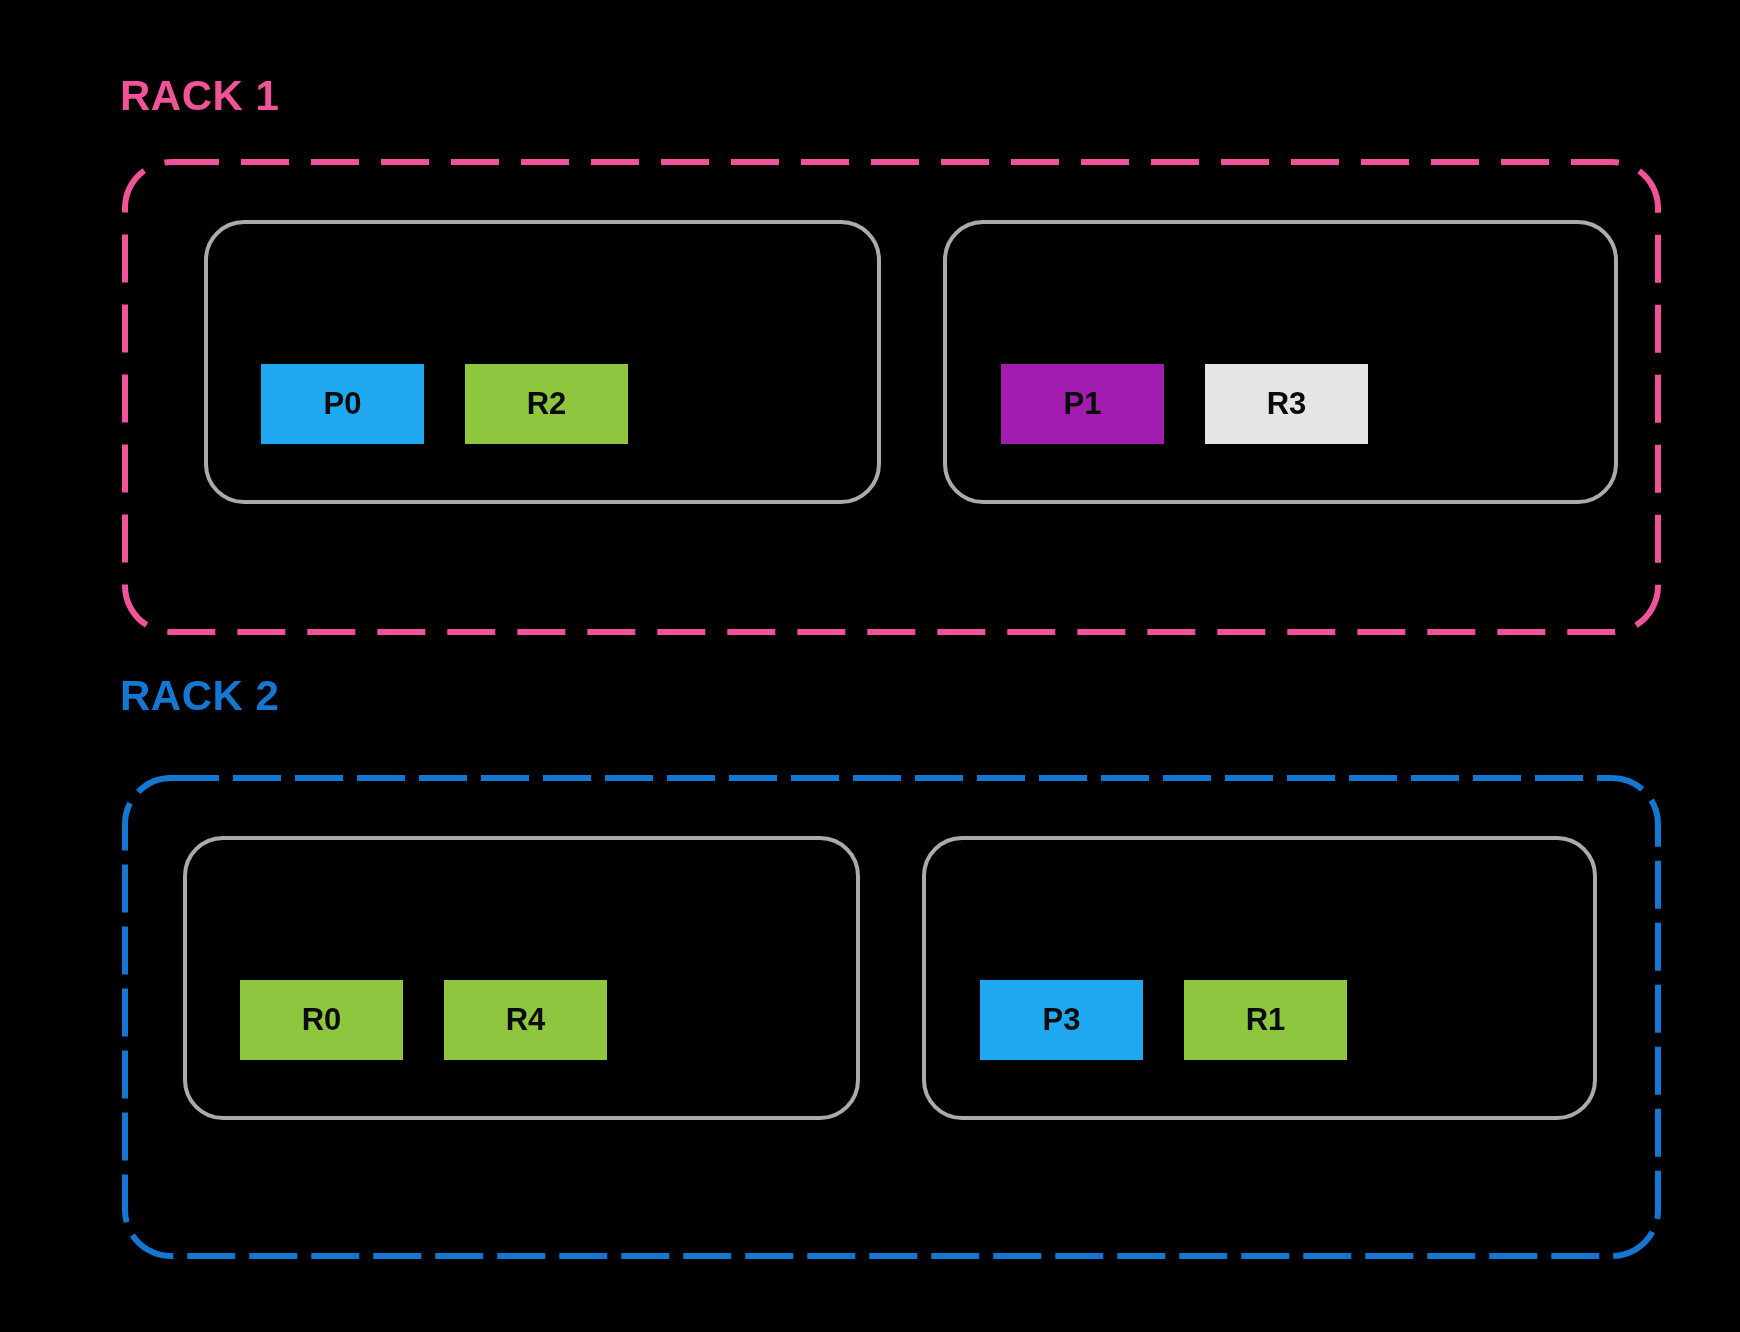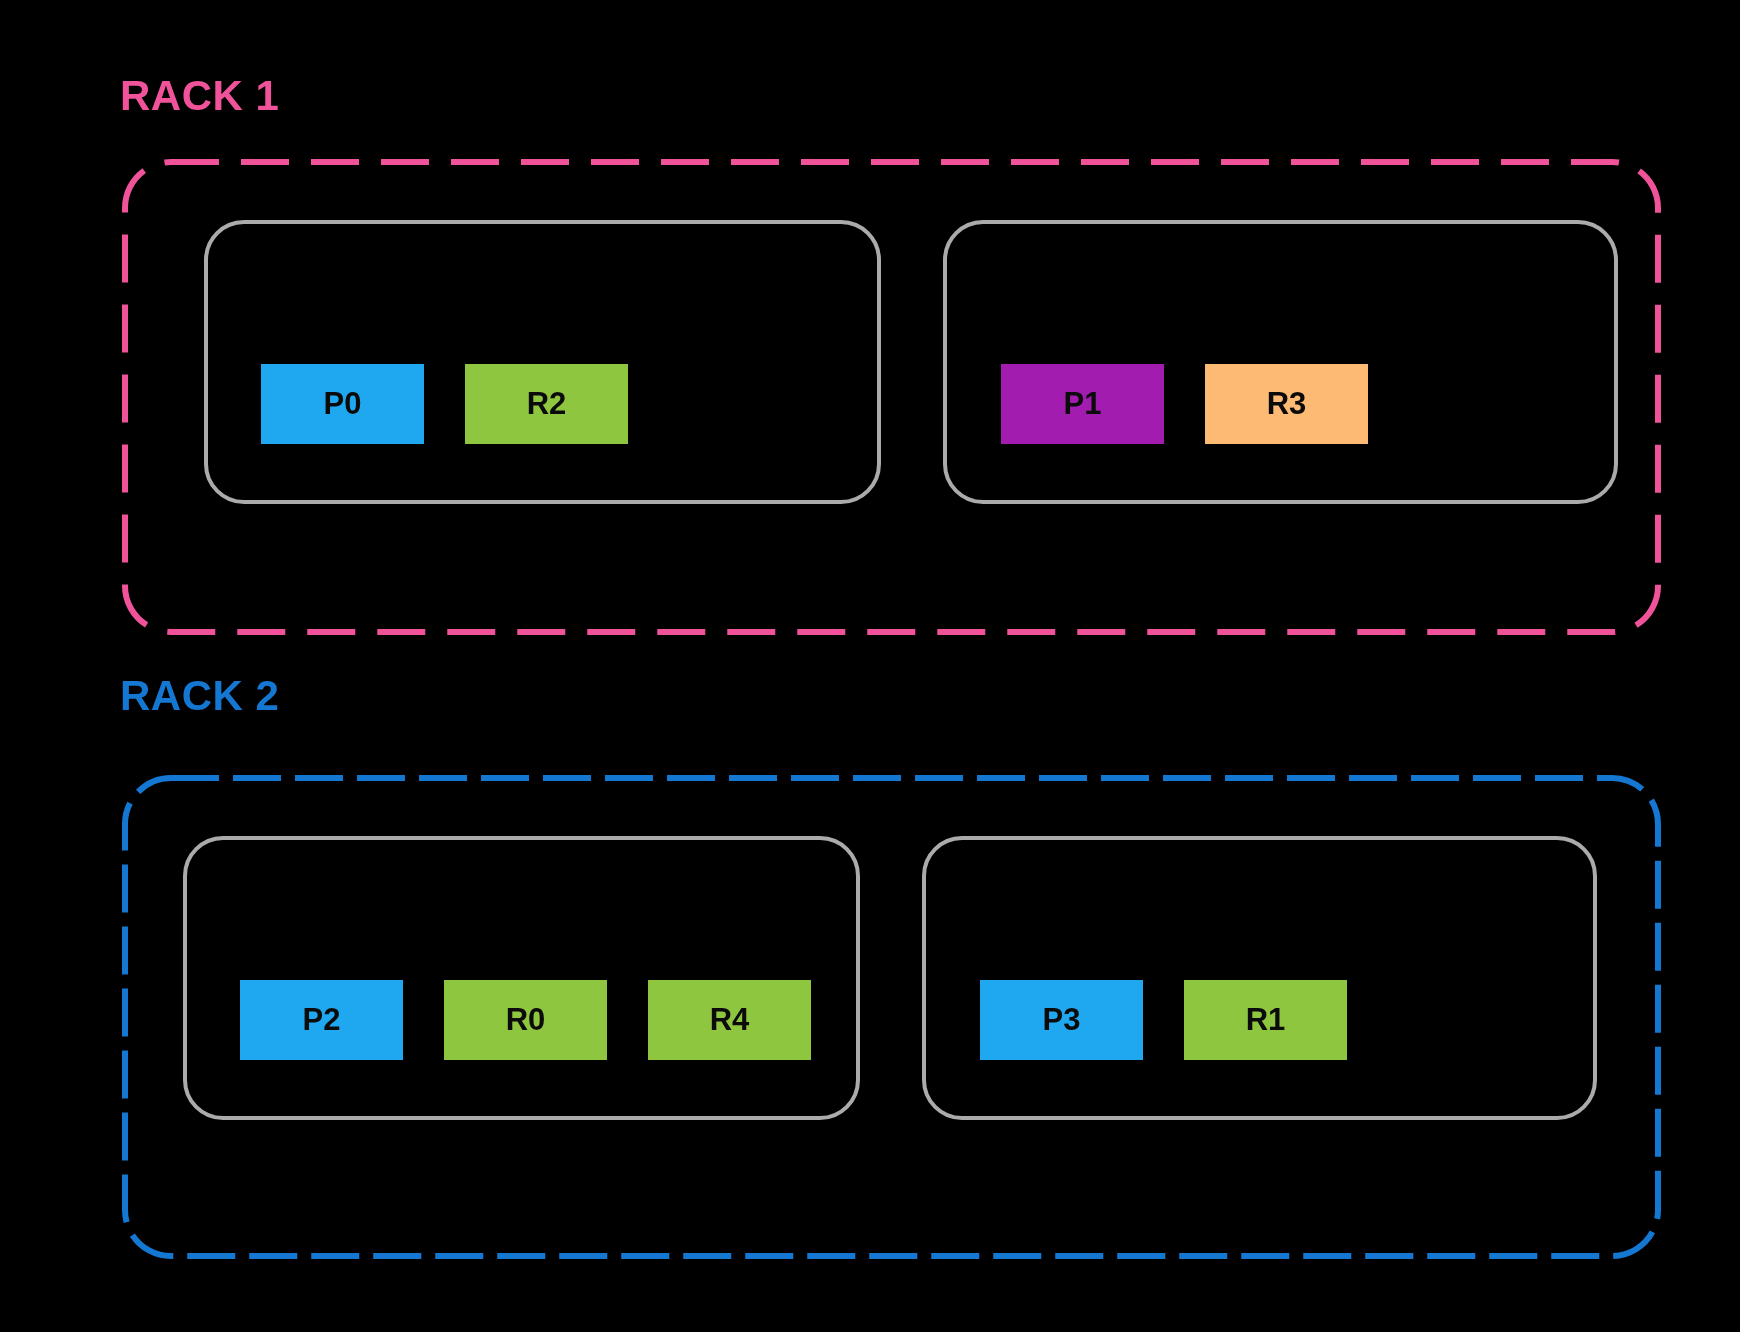--- a/index.html
+++ b/index.html
@@ -82,33 +82,32 @@
   <div class="host host-left rack1-host">
     <div class="node-row">
         <div class="node" style="background-color: rgb(31, 168, 240); color: rgb(11, 11, 11);">P0</div>
         <div class="node" style="background-color: rgb(143, 198, 64); color: rgb(11, 11, 11);">R2</div>
       </div>
   </div>
 
   <div class="host host-right rack1-host">
     <div class="node-row">
         <div class="node" style="background-color: #a21caf; color: rgb(11, 11, 11);">P1</div>
-        <div class="node" style="background-color: #fdba74; color: rgb(11, 11, 11);">R3</div>
+        <div class="node" style="background-color: #e5e5e5; color: rgb(11, 11, 11);">R3</div>
       </div>
   </div>
 
   <div class="rack-label rack2-label" style="color: rgb(20, 120, 210);">RACK 2</div>
 
   <svg class="rack-border rack2-border" viewBox="0 0 1544 488">
     <rect x="5" y="5" width="1533" rx="46" fill="none" stroke-width="6" stroke="#1478D2" stroke-dasharray="48 14" height="478"></rect>
   </svg>
 
   <div class="host host-left rack2-host">
     <div class="node-row">
-        <div class="node" style="background-color: rgb(31, 168, 240); color: rgb(11, 11, 11);">P2</div>
         <div class="node" style="background-color: rgb(143, 198, 64); color: rgb(11, 11, 11);">R0</div>
         <div class="node" style="background-color: rgb(143, 198, 64); color: rgb(11, 11, 11);">R4</div>
       </div>
   </div>
 
   <div class="host host-right rack2-host">
     <div class="node-row">
         <div class="node" style="background-color: rgb(31, 168, 240); color: rgb(11, 11, 11);">P3</div>
         <div class="node" style="background-color: rgb(143, 198, 64); color: rgb(11, 11, 11);">R1</div>
       </div>

